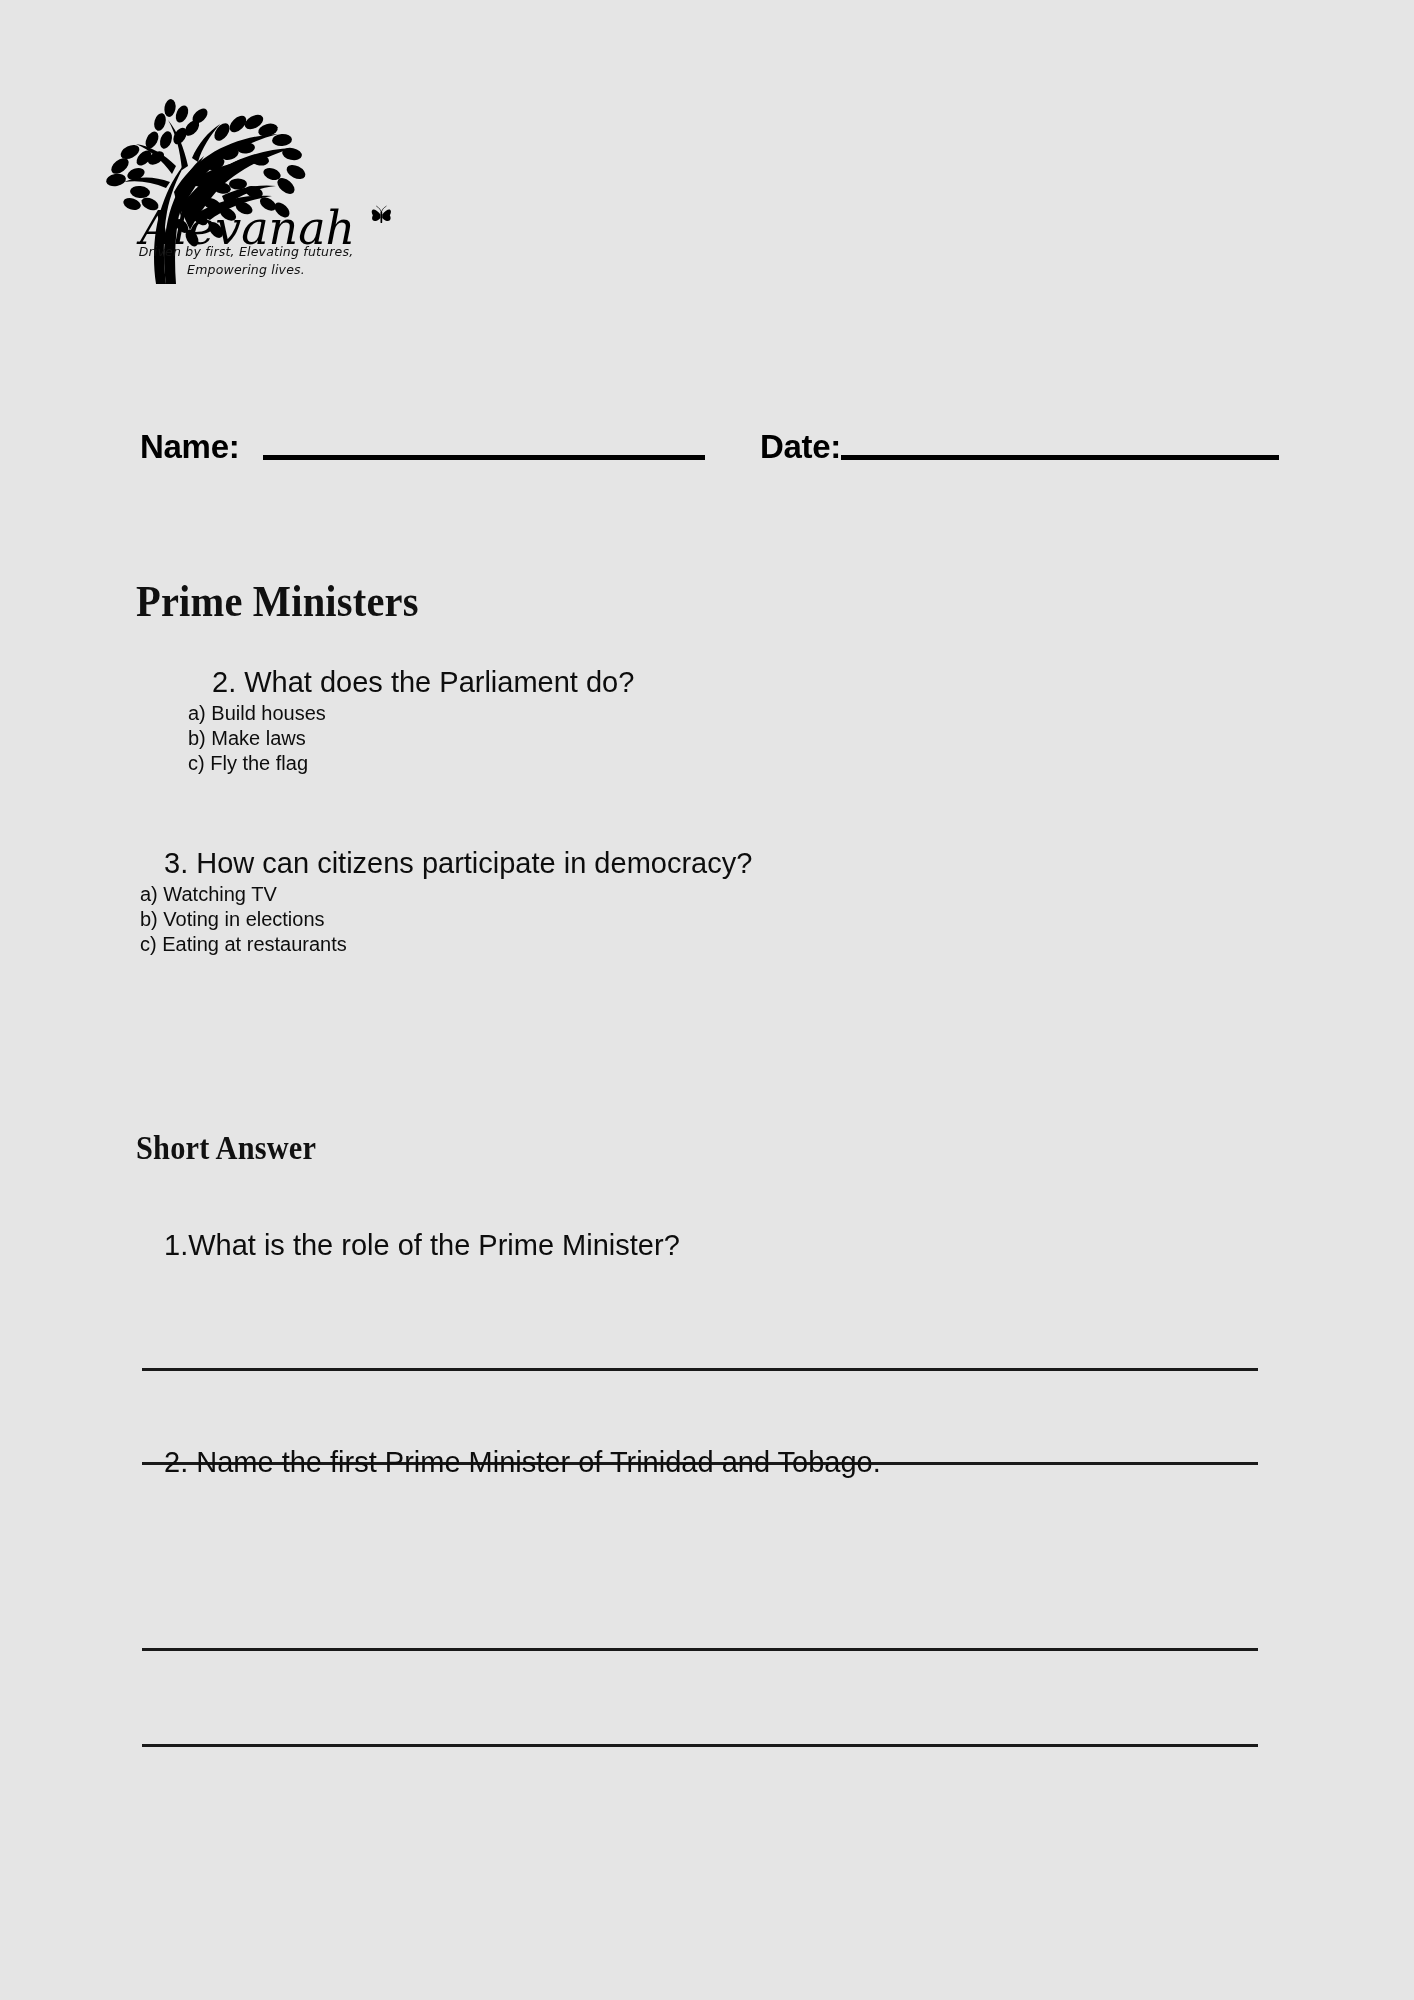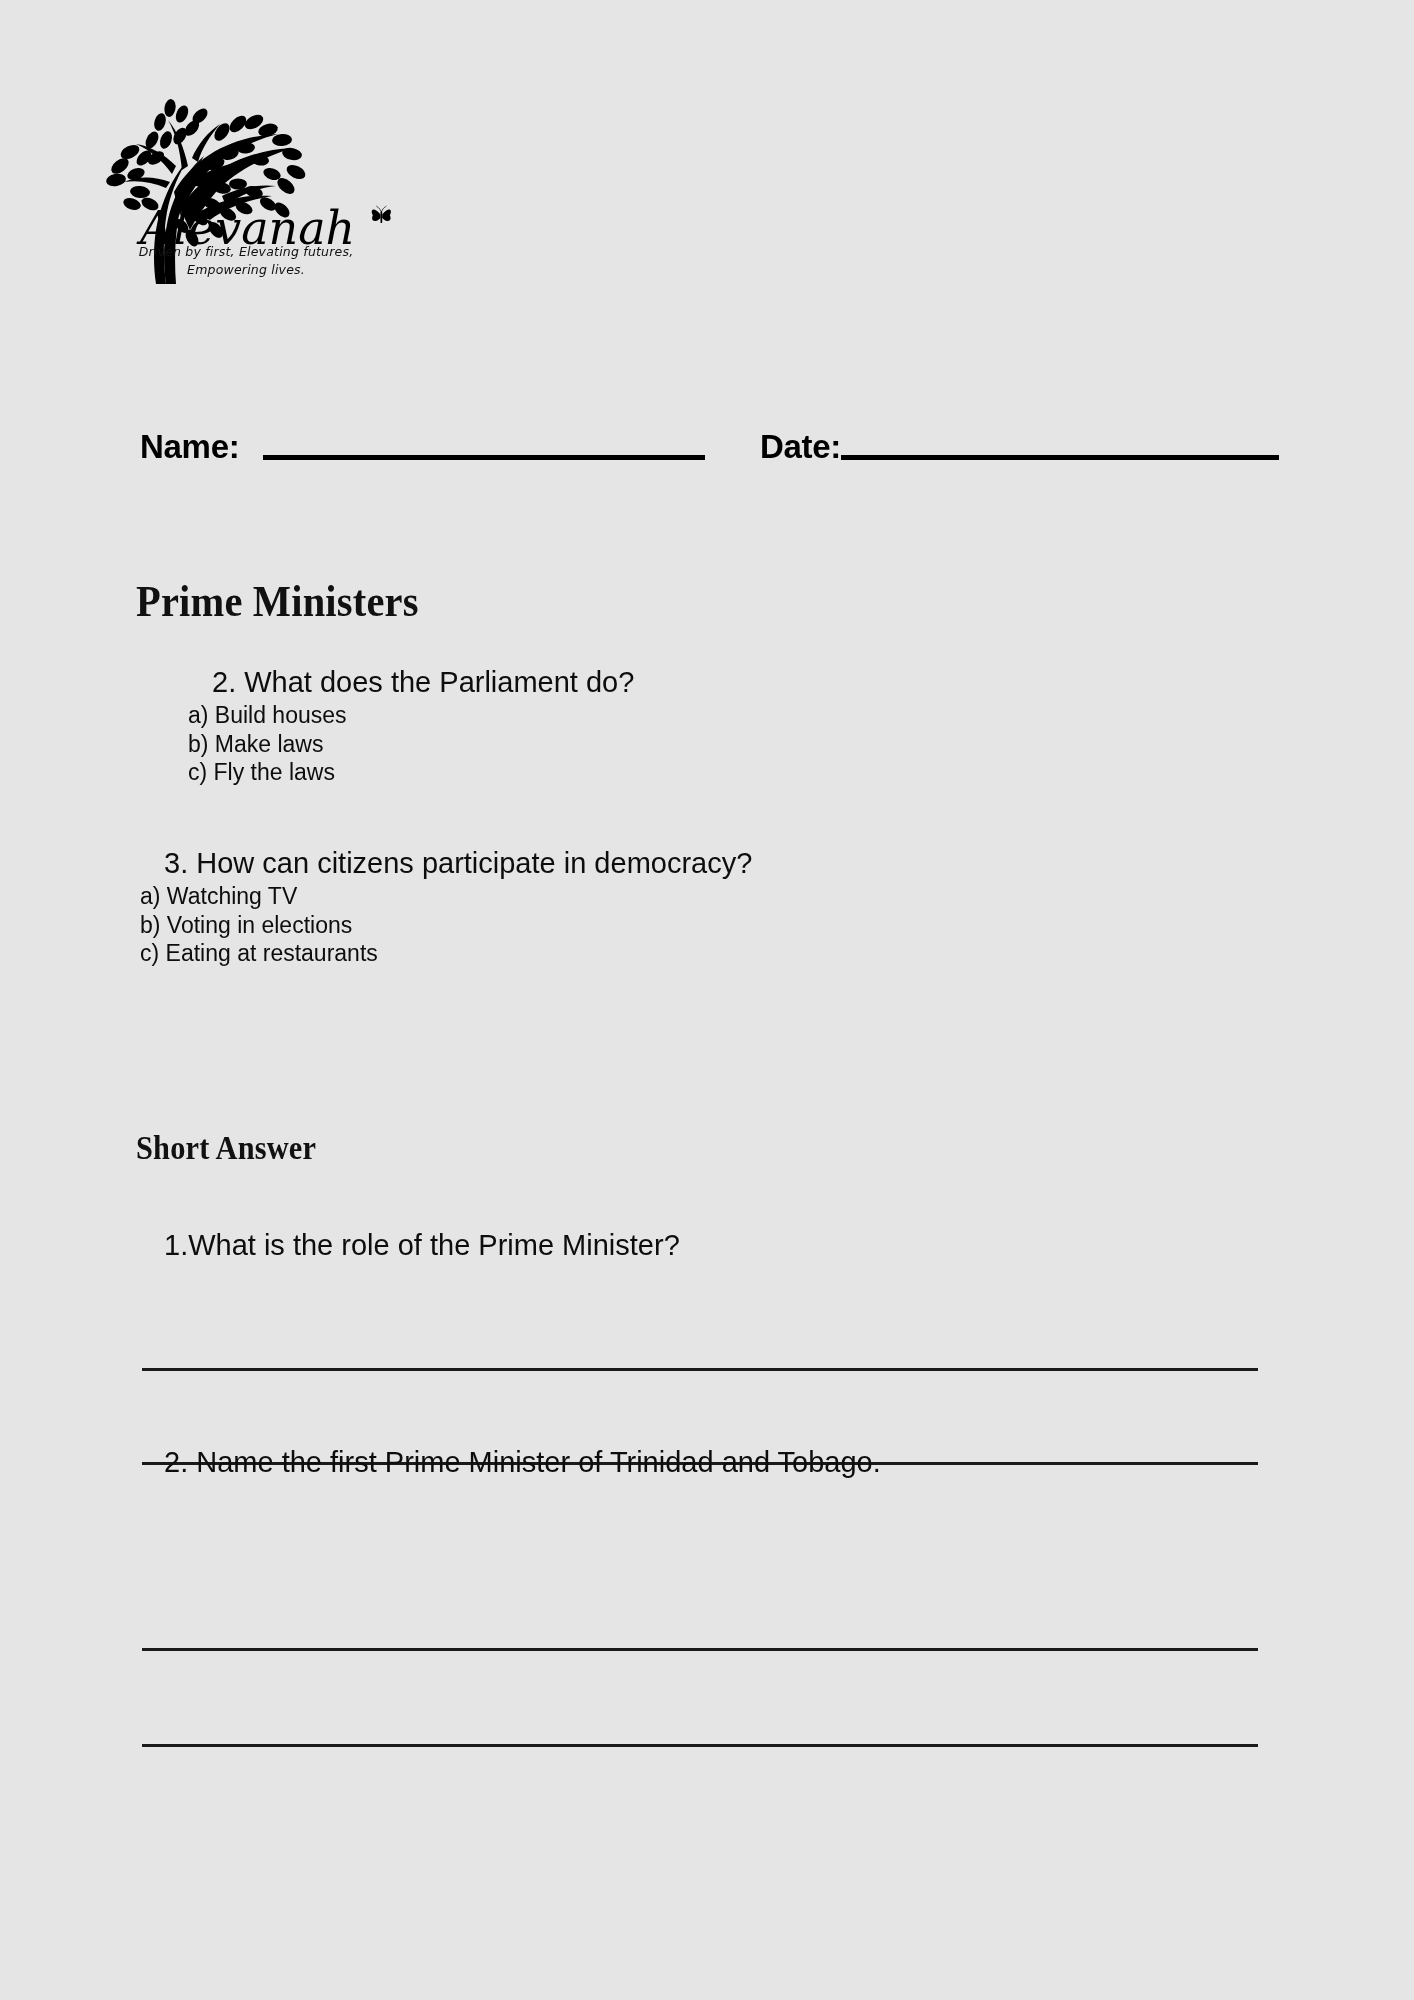--- a/index.html
+++ b/index.html
@@ -127,21 +127,21 @@
   .q-stem {
     font-family: "Liberation Sans", sans-serif;
     font-size: 29px;
     line-height: 1.26;
     color: #0d0d0d;
     padding-left: 28px;
     white-space: nowrap;
   }
   .q-option {
     font-family: "Liberation Sans", sans-serif;
-    font-size: 23px;
+    font-size: 20px;
     line-height: 1.26;
     color: #0d0d0d;
     padding-left: 4px;
     white-space: nowrap;
   }
 
   
   .sa-item {
     position: absolute;
     left: 136px;
@@ -268,21 +268,21 @@
       <span class="field-rule"></span>
     </div>
   </div>
 
   <div class="heading heading-title">Prime Ministers</div>
 
   <div class="qgroup qgroup-1">
     <div class="q-stem">2. What does the Parliament do?</div>
     <div class="q-option">a) Build houses</div>
     <div class="q-option">b) Make laws</div>
-    <div class="q-option">c) Fly the laws</div>
+    <div class="q-option">c) Fly the flag</div>
   </div>
 
   <div class="qgroup qgroup-2">
     <div class="q-stem">3. How can citizens participate in democracy?</div>
     <div class="q-option">a) Watching TV</div>
     <div class="q-option">b) Voting in elections</div>
     <div class="q-option">c) Eating at restaurants</div>
   </div>
 
   <div class="heading heading-short-answer">Short Answer</div>

